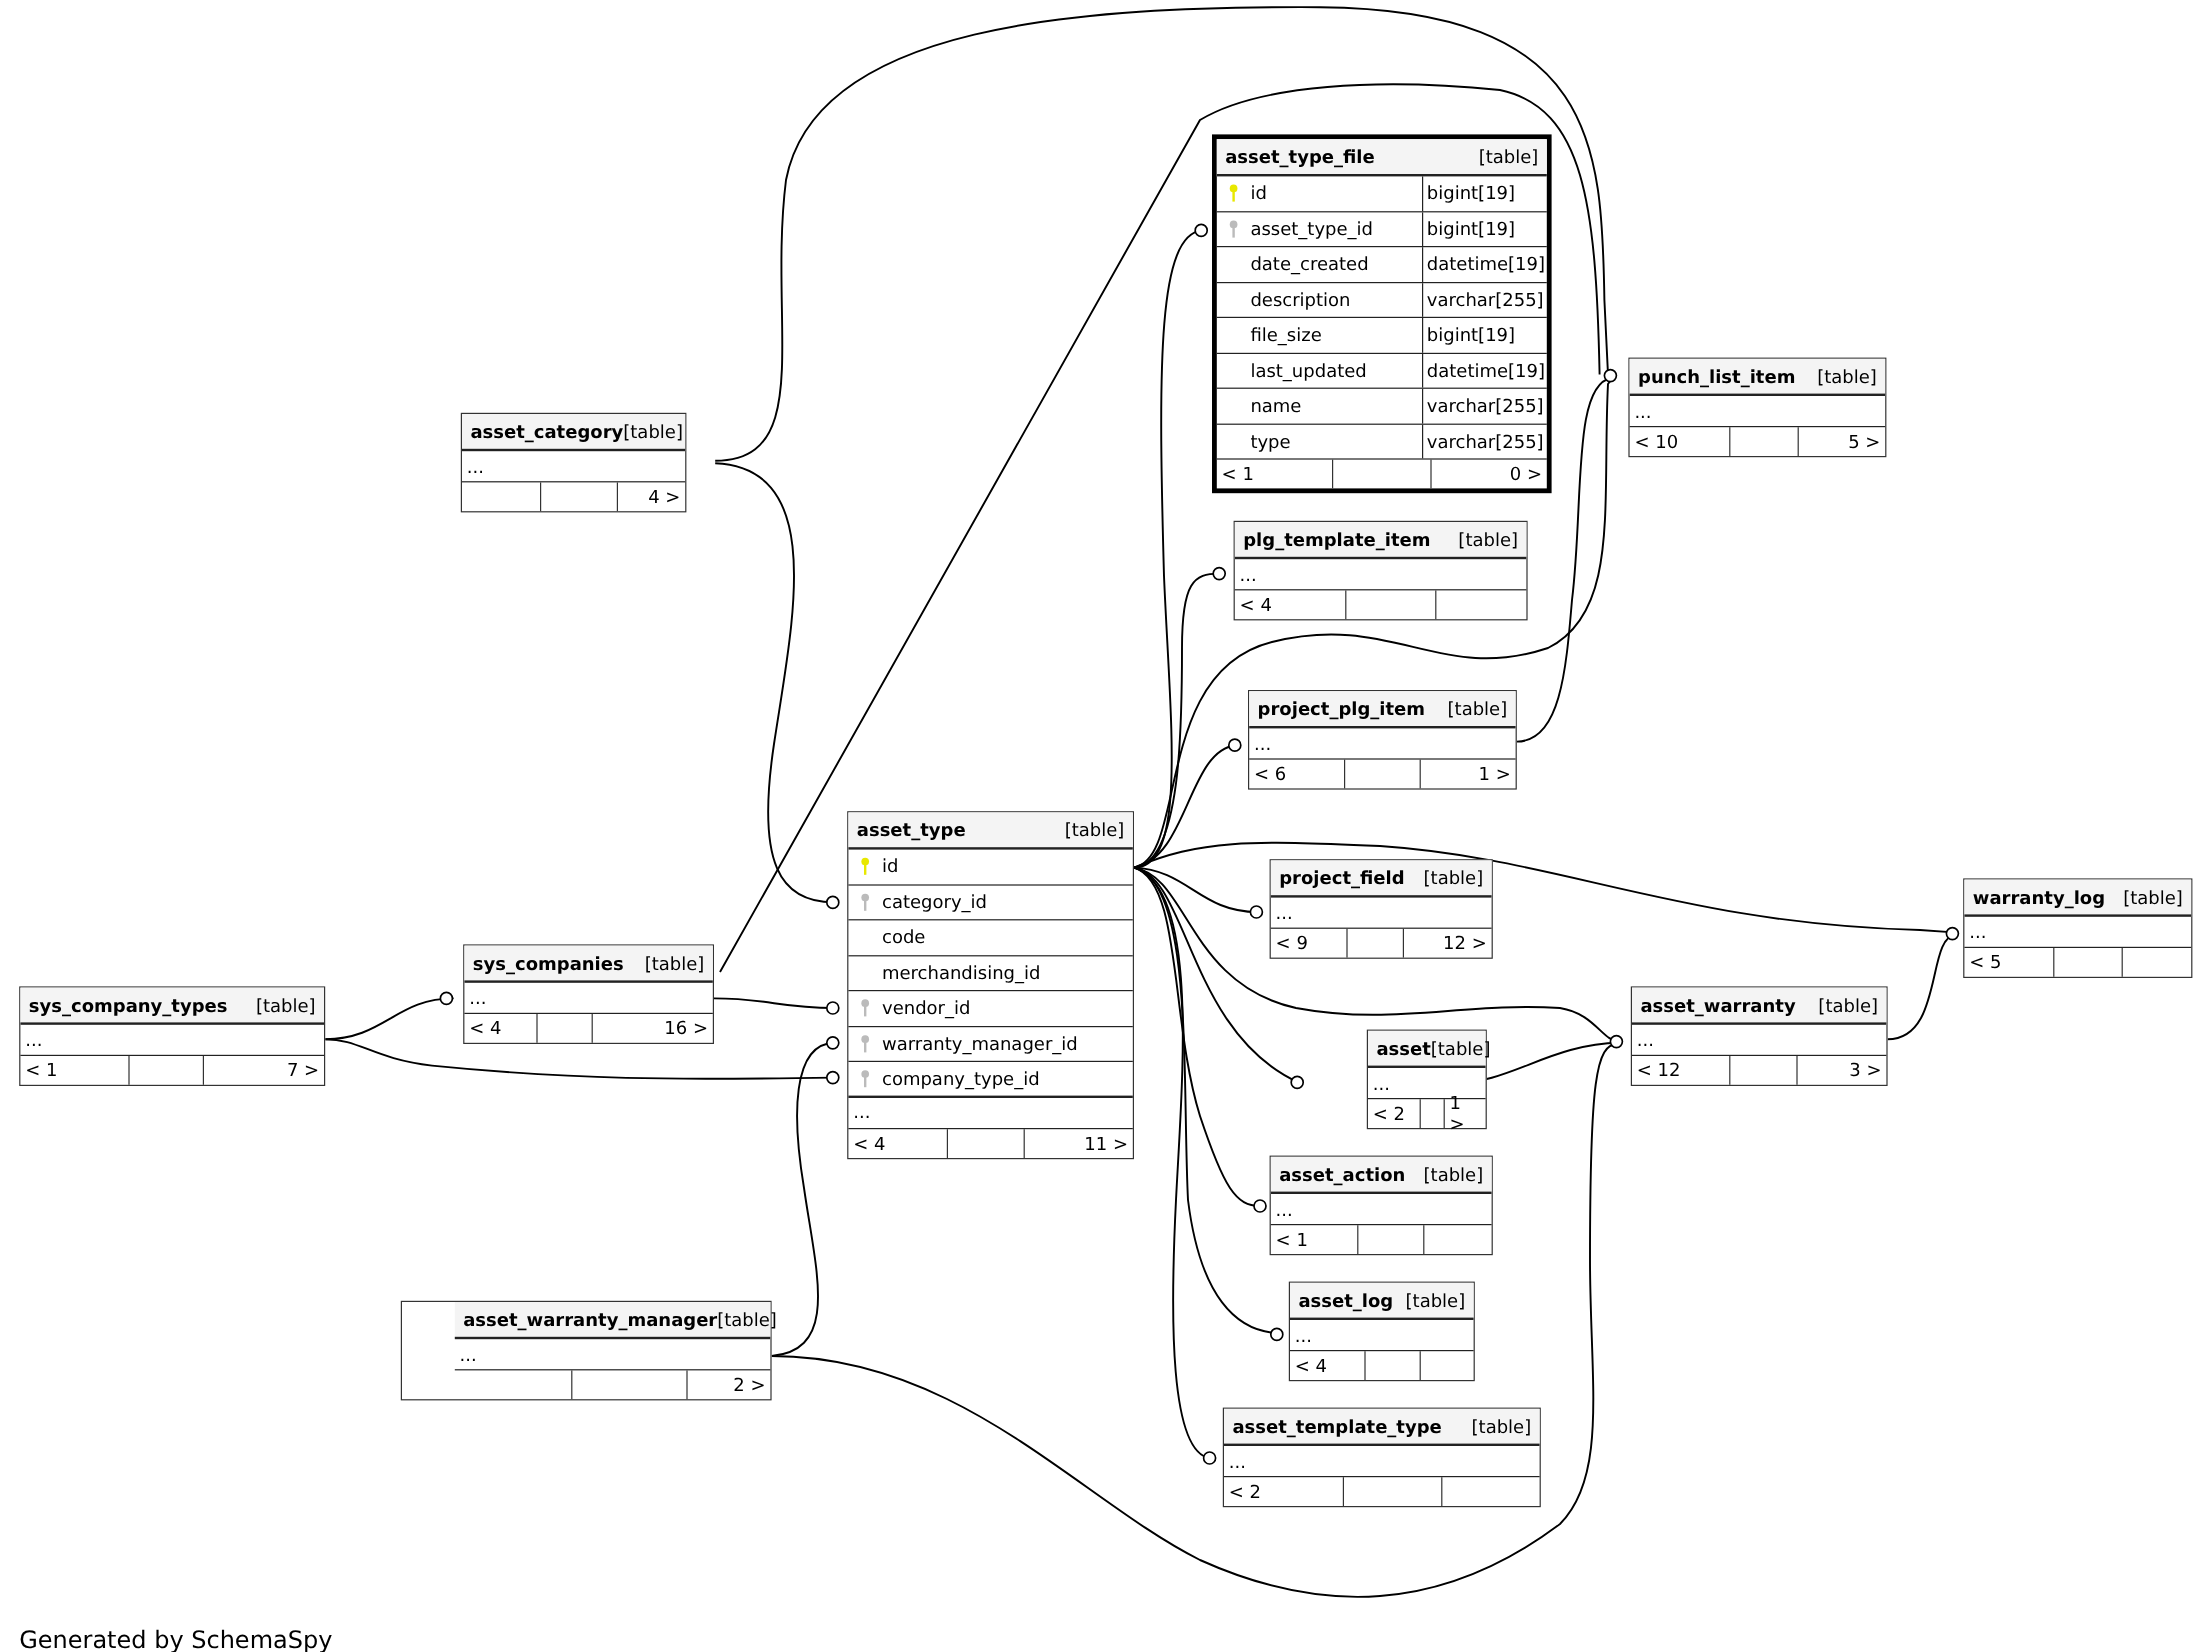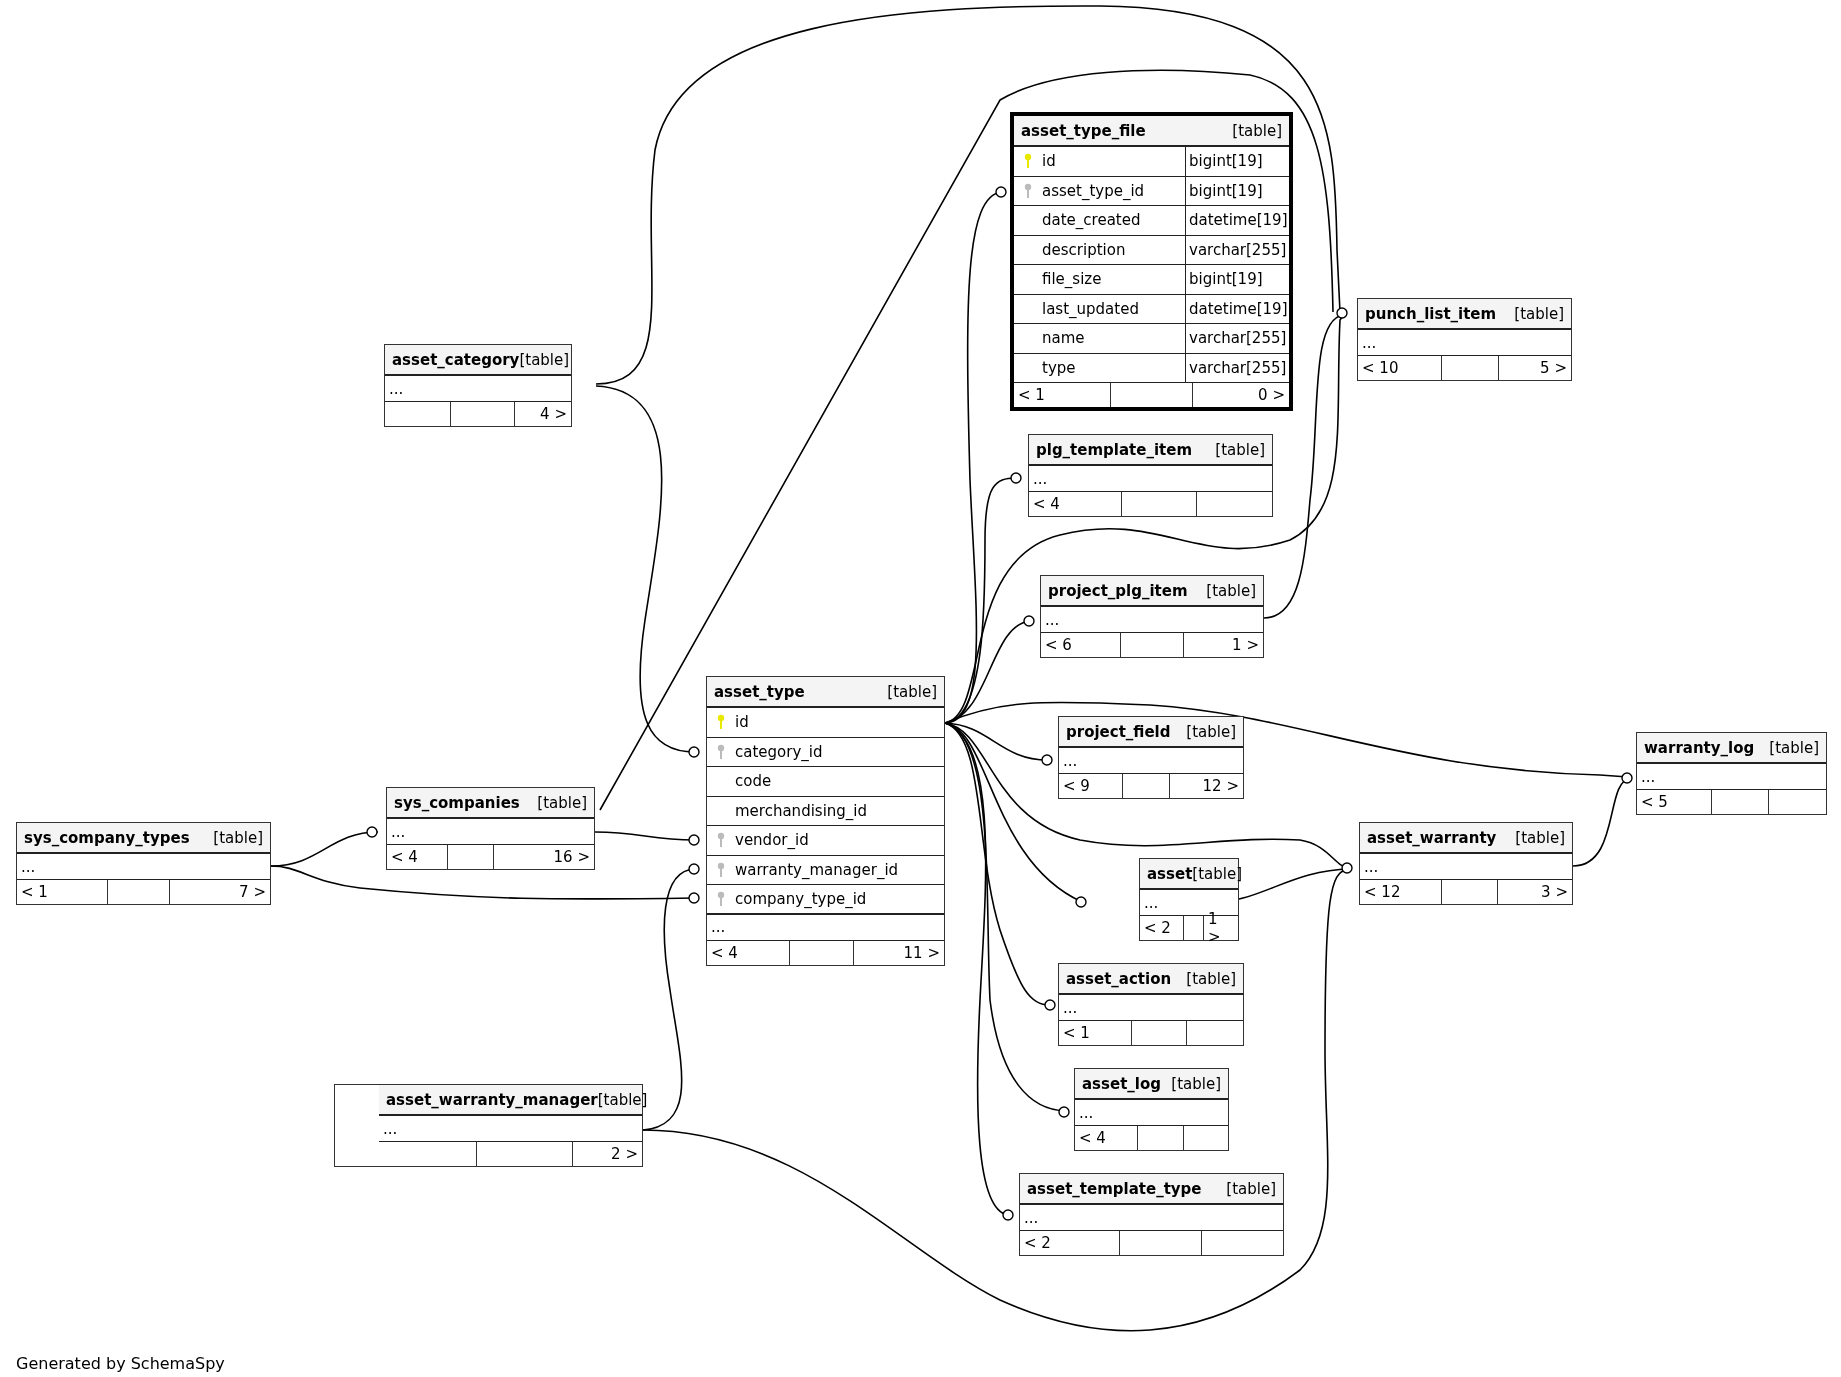--- a/index.html
+++ b/index.html
@@ -12,21 +12,21 @@
          padding:0 7px; border-bottom:2px solid #222; box-sizing:border-box; }
   .hdr .nm { font-weight:bold; }
   .row { height:29.5px; display:flex; align-items:flex-start; border-bottom:1.5px solid #222; box-sizing:border-box; }
   .row .col { flex:1; display:flex; align-items:center; padding-left:6px; height:100%; }
   .row .typ { width:104px; border-left:1.5px solid #222; height:100%; display:flex; align-items:center; padding-left:3px; box-sizing:border-box;}
   .key { width:16px; display:inline-flex; justify-content:center; margin-right:6px; }
   .ell { height:26px; display:flex; align-items:center; padding-left:4px; border-bottom:1.5px solid #222; box-sizing:border-box; }
   .foot { height:24px; display:flex; }
   .foot span { display:flex; align-items:center; padding:0 4px; border-right:1.5px solid #333; box-sizing:border-box; }
   .foot span:last-child { border-right:none; justify-content:flex-end; }
-  #credit { position:absolute; left:16px; top:1354px; font-size:16px; }
+  #credit { position:absolute; left:16px; top:1354px; font-size:20px; }
 </style>
 </head>
 <body>
 
 <svg id="links" xmlns="http://www.w3.org/2000/svg">
   <g fill="none" stroke="#000" stroke-width="1.6">
 
     <path d="M596,384 C680,384 640,270 655,150 C680,20 900,5 1100,6 C1330,8 1335,120 1337,250 L1340,312"></path>
 
     <path d="M600,810 L1000,100 C1050,70 1150,65 1250,75 C1320,90 1330,170 1333,312"></path>

